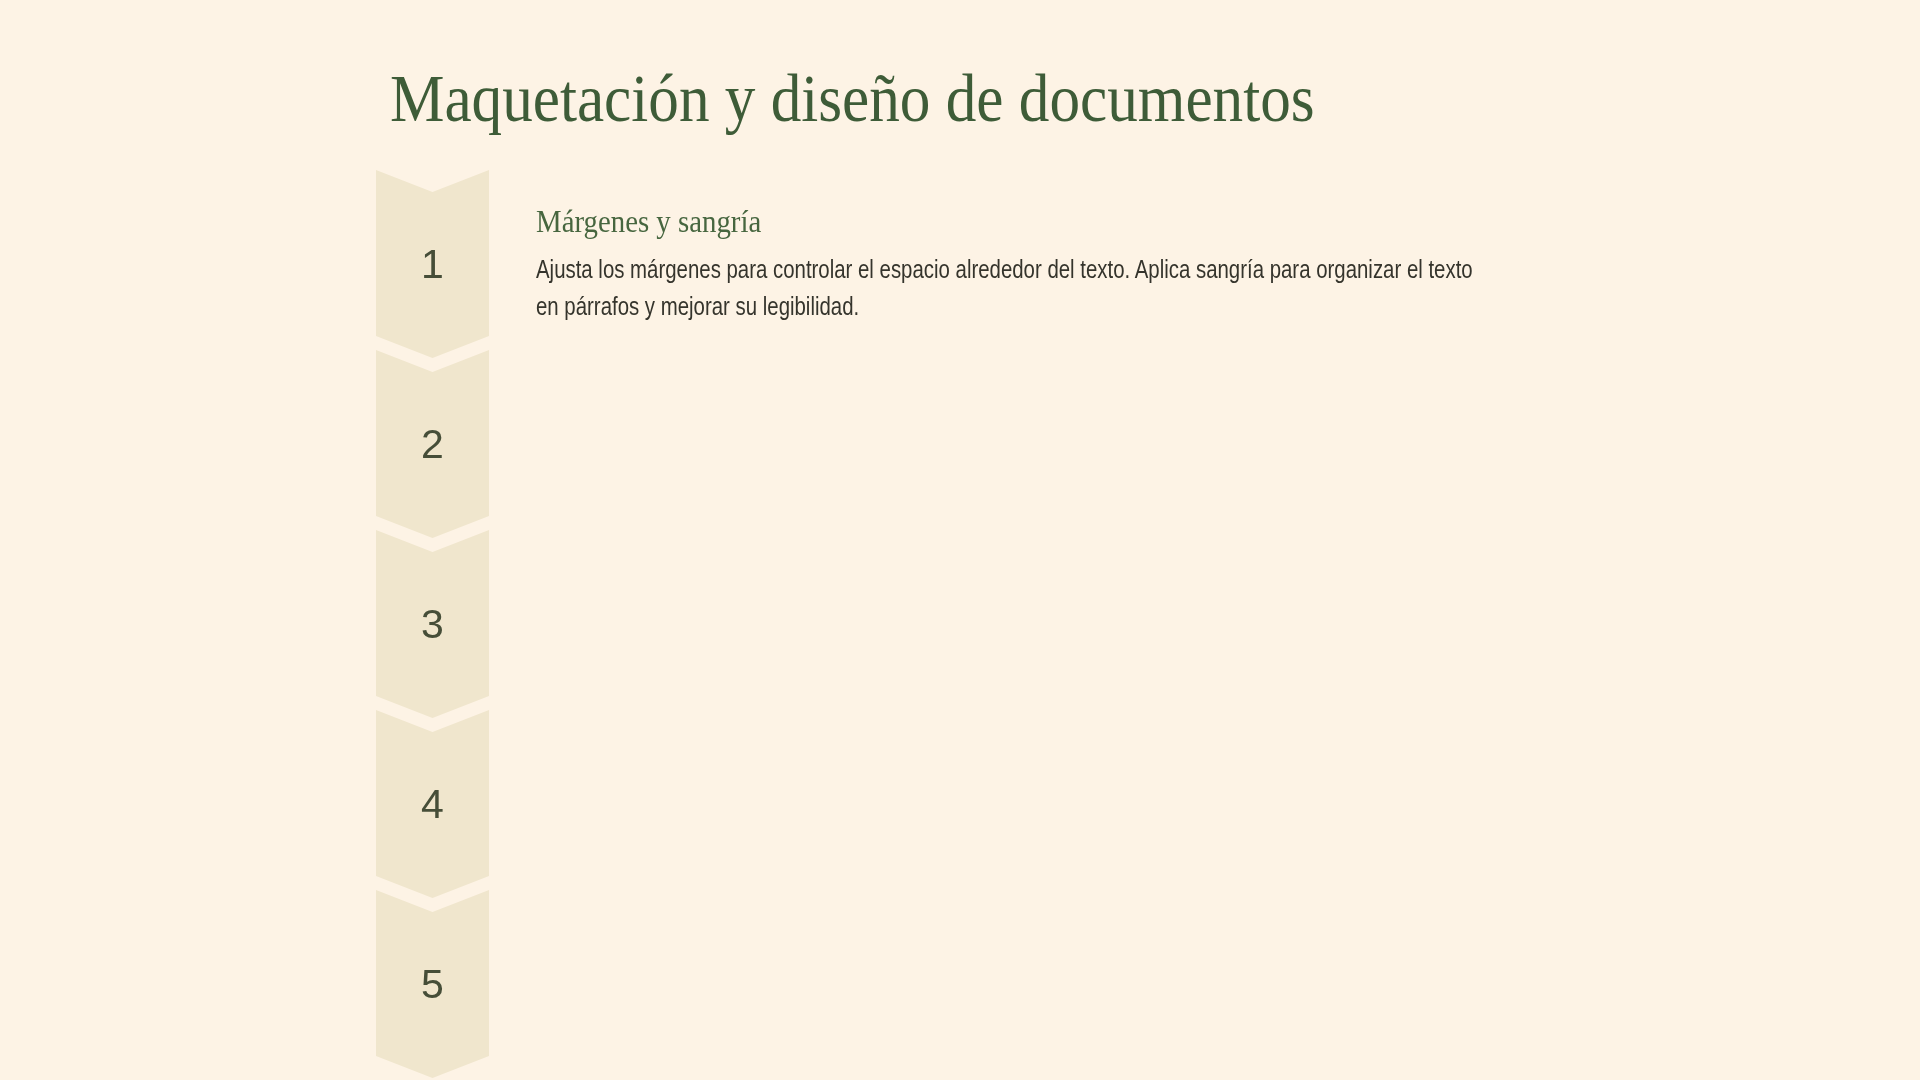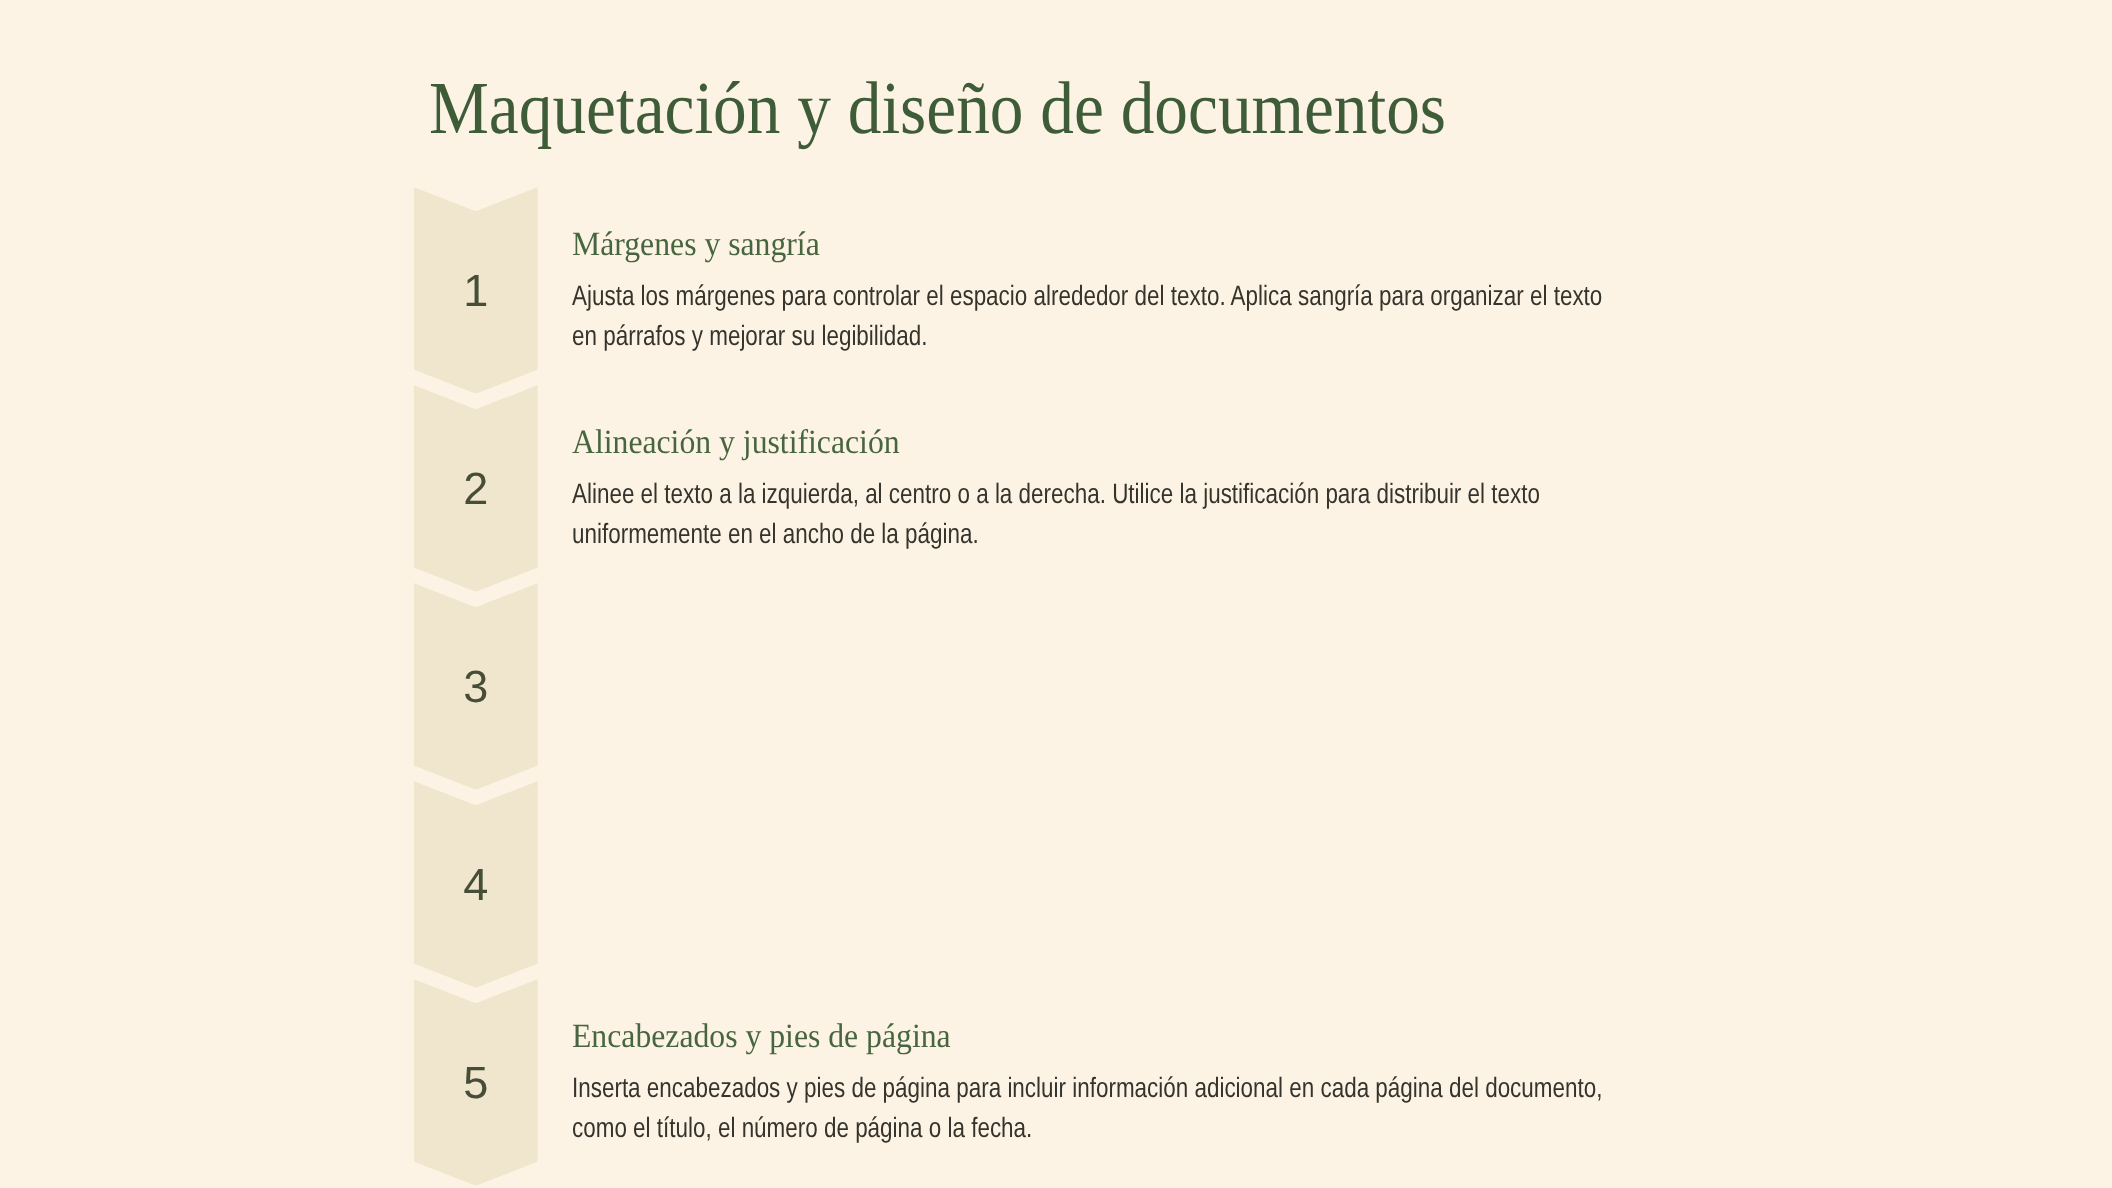--- a/index.html
+++ b/index.html
@@ -46,21 +46,21 @@
     align-items: center;
     justify-content: center;
   }
   .step-number {
     font-family: "Liberation Sans", sans-serif;
     font-size: 41px;
     font-weight: 400;
     color: var(--number, #464e38);
   }
   .step-text {
-    margin-left: 31px;
+    margin-left: 47px;
     width: 1350px;
     flex: none;
   }
   .step-heading {
     margin-top: 32px;
     font-family: "Liberation Serif", "DejaVu Serif", serif;
     font-size: 31px;
     line-height: 40px;
     font-weight: 400;
     color: var(--heading, #47663f);
@@ -92,43 +92,33 @@
       <div class="step-heading">Márgenes y sangría</div>
       <div class="step-body">Ajusta los márgenes para controlar el espacio alrededor del texto. Aplica sangría para organizar el texto
 en párrafos y mejorar su legibilidad.</div>
     </div>
   </div>
 
   <div class="step" style="top: 350px;">
     <div class="step-badge">
       <span class="step-number">2</span>
     </div>
-    <div class="step-text">
-      <div class="step-heading">Alineación y justificación</div>
-      <div class="step-body">Alinee el texto a la izquierda, al centro o a la derecha. Utilice la justificación para distribuir el texto
-uniformemente en el ancho de la página.</div>
-    </div>
   </div>
 
   <div class="step" style="top: 530px;">
     <div class="step-badge">
       <span class="step-number">3</span>
     </div>
   </div>
 
   <div class="step" style="top: 710px;">
     <div class="step-badge">
       <span class="step-number">4</span>
     </div>
   </div>
 
   <div class="step" style="top: 890px;">
     <div class="step-badge">
       <span class="step-number">5</span>
     </div>
-    <div class="step-text">
-      <div class="step-heading">Encabezados y pies de página</div>
-      <div class="step-body">Inserta encabezados y pies de página para incluir información adicional en cada página del documento,
-como el título, el número de página o la fecha.</div>
-    </div>
   </div>
 </div>
 </div>
 
 </body></html>

